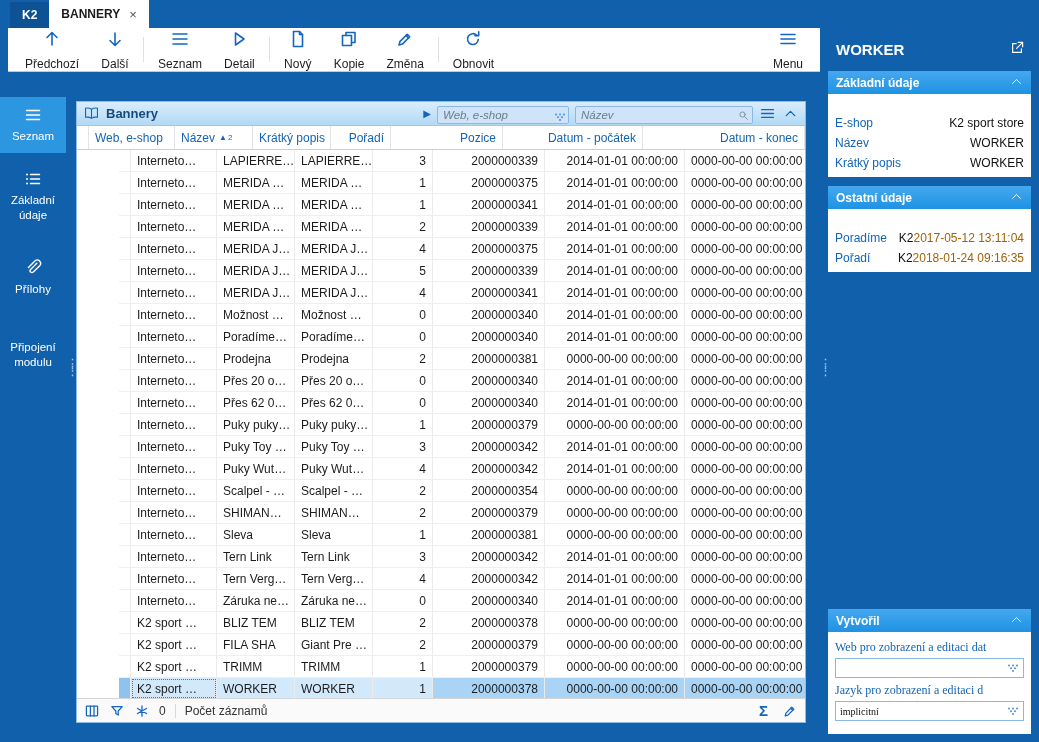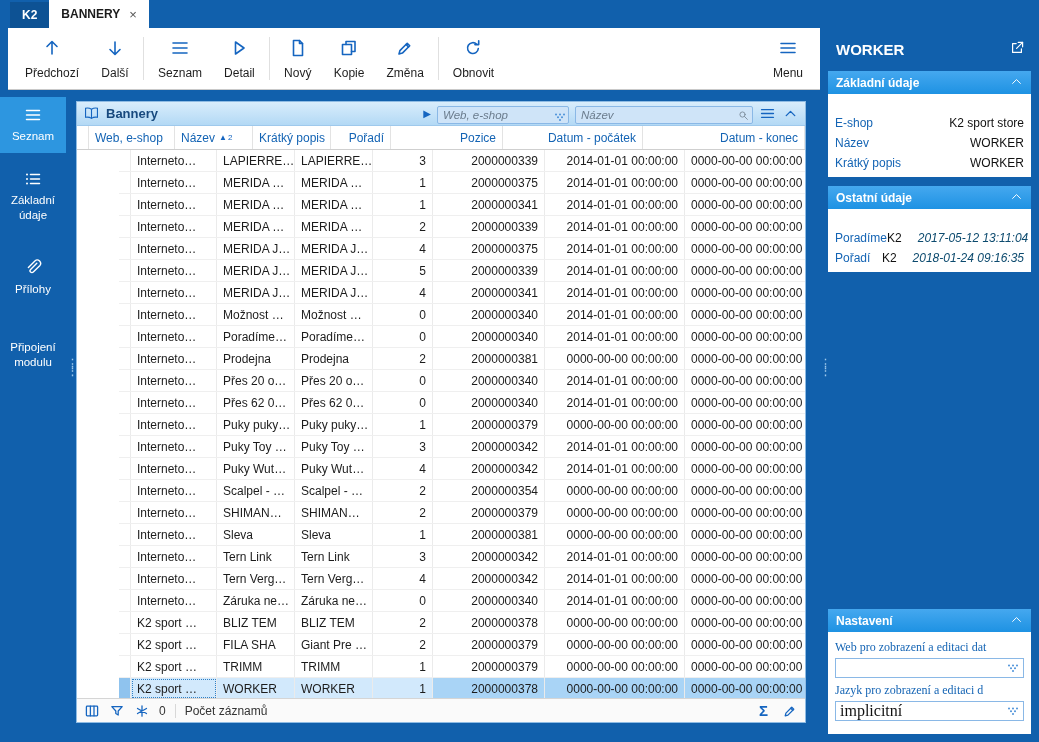--- a/index.html
+++ b/index.html
@@ -8,21 +8,21 @@
   #app { position:relative; width:1039px; height:742px; background:#1160ac; overflow:hidden; }
 
   
   .tabbar { position:absolute; left:0; top:0; width:100%; height:28px; display:flex; align-items:flex-end; padding-left:10px; }
   .tab { height:26px; display:flex; align-items:center; padding:0 12px; font-size:12px; color:#fff; cursor:pointer; }
   .tab.k2 { background:#0d5294; font-weight:bold; }
   .tab.active { background:#ffffff; color:#1b1b1b; font-weight:bold; height:28px; }
   .tab .close { margin-left:9px; color:#555; font-weight:normal; font-size:13px; cursor:pointer; }
 
   
-  .toolbar { position:absolute; left:8px; top:28px; width:812px; height:62px; background:#fff; border-bottom:1px solid #c9c9c9; display:flex; align-items:stretch; padding:0 6px; }
+  .toolbar { position:absolute; left:8px; top:28px; width:812px; height:44px; background:#fff; border-bottom:1px solid #c9c9c9; display:flex; align-items:stretch; padding:0 6px; }
   .tbtn { display:flex; flex-direction:column; align-items:center; justify-content:center; gap:4px; padding:0 11px; min-width:50px; cursor:pointer; }
   .tbtn svg { width:20px; height:20px; }
   .tlabel { font-size:12px; color:#1e1e1e; white-space:nowrap; }
   .tsep { width:1px; background:#e0e0e0; margin:9px 3px; }
   .menu-btn { margin-left:auto; }
 
   
   .sidebar { position:absolute; left:0; top:90px; width:66px; bottom:8px; display:flex; flex-direction:column; }
   .side-item { color:#fff; text-align:center; font-size:11.5px; line-height:1.3; padding:8px 2px 9px; cursor:pointer; }
   .side-item svg { width:20px; height:20px; display:block; margin:0 auto 4px; }
@@ -93,27 +93,27 @@
   .ptitle { display:flex; align-items:center; color:#fff; font-size:15px; font-weight:bold; padding:6px 6px 12px 8px; }
   .ptitle .spacer { flex:1; }
   .ptitle svg { width:16px; height:16px; cursor:pointer; }
   .sect-head { height:23px; flex:none; background:linear-gradient(#45a8ef,#1e92e3); color:#fff; font-weight:bold; font-size:12px; display:flex; align-items:center; padding:0 8px; }
   .sect-head .spacer { flex:1; }
   .sect-head svg { width:13px; height:13px; cursor:pointer; }
   .sect-body { background:#fff; padding:19px 0 4px; }
   .frow { display:flex; justify-content:space-between; align-items:center; padding:3px 7px; font-size:12px; white-space:nowrap; }
   .flabel { color:#1464b4; }
   .fvalue { color:#111; }
-  .fvalue .ts { color:#0c4a6e; margin-left:16px;font-style:italic; }
+  .fvalue .ts { color:#a16207; margin-left:0; }
   .sect-gap { height:9px; flex:none; }
   .big-gap { flex:1; }
   .settings-body { background:#fff; flex:none; padding:5px 7px 8px;font-family:Liberation Serif, serif; }
   .set-label { color:#1464b4; font-size:12px; margin:3px 0 3px; white-space:nowrap; overflow:hidden; }
   .combo { height:20px; border:1px solid #8ab8e6; background:#fff; display:flex; align-items:center; justify-content:space-between; padding:0 4px; margin-bottom:5px; cursor:pointer; }
-  .combo .cval { font-size:16px; color:#111; }
+  .combo .cval { font-size:10px; color:#111; }
 
   svg .bstroke { stroke:#1565c0; stroke-width:1.6; fill:none; stroke-linecap:round; stroke-linejoin:round; }
   svg .wstroke { stroke:#ffffff; stroke-width:1.5; fill:none; stroke-linecap:round; stroke-linejoin:round; }
   svg .gstroke { stroke:#7a8a99; stroke-width:1.4; fill:none; stroke-linecap:round; }
 </style>
 </head>
 <body>
 
 <div id="app">
 
@@ -630,21 +630,21 @@
       </div>
       <div class="frow">
         <span class="flabel">Pořadí</span>
         <span class="fvalue"><span>K2</span><span class="ts">2018-01-24 09:16:35</span></span>
       </div>
     </div>
 
     <div class="big-gap"></div>
 
     <div class="sect-head">
-      <span>Nastavení</span>
+      <span>Vytvořil</span>
       <span class="spacer"></span>
       <span><svg viewBox="0 0 20 20">
             <path class="wstroke" d="M4 13l6-6 6 6"></path>
           </svg></span>
     </div>
     <div class="settings-body">
       <div class="set-label">Web pro zobrazení a editaci dat</div>
       <div class="combo">
         <span class="cval"></span>
         <span><svg width="12" height="10" viewBox="0 0 12 10">

